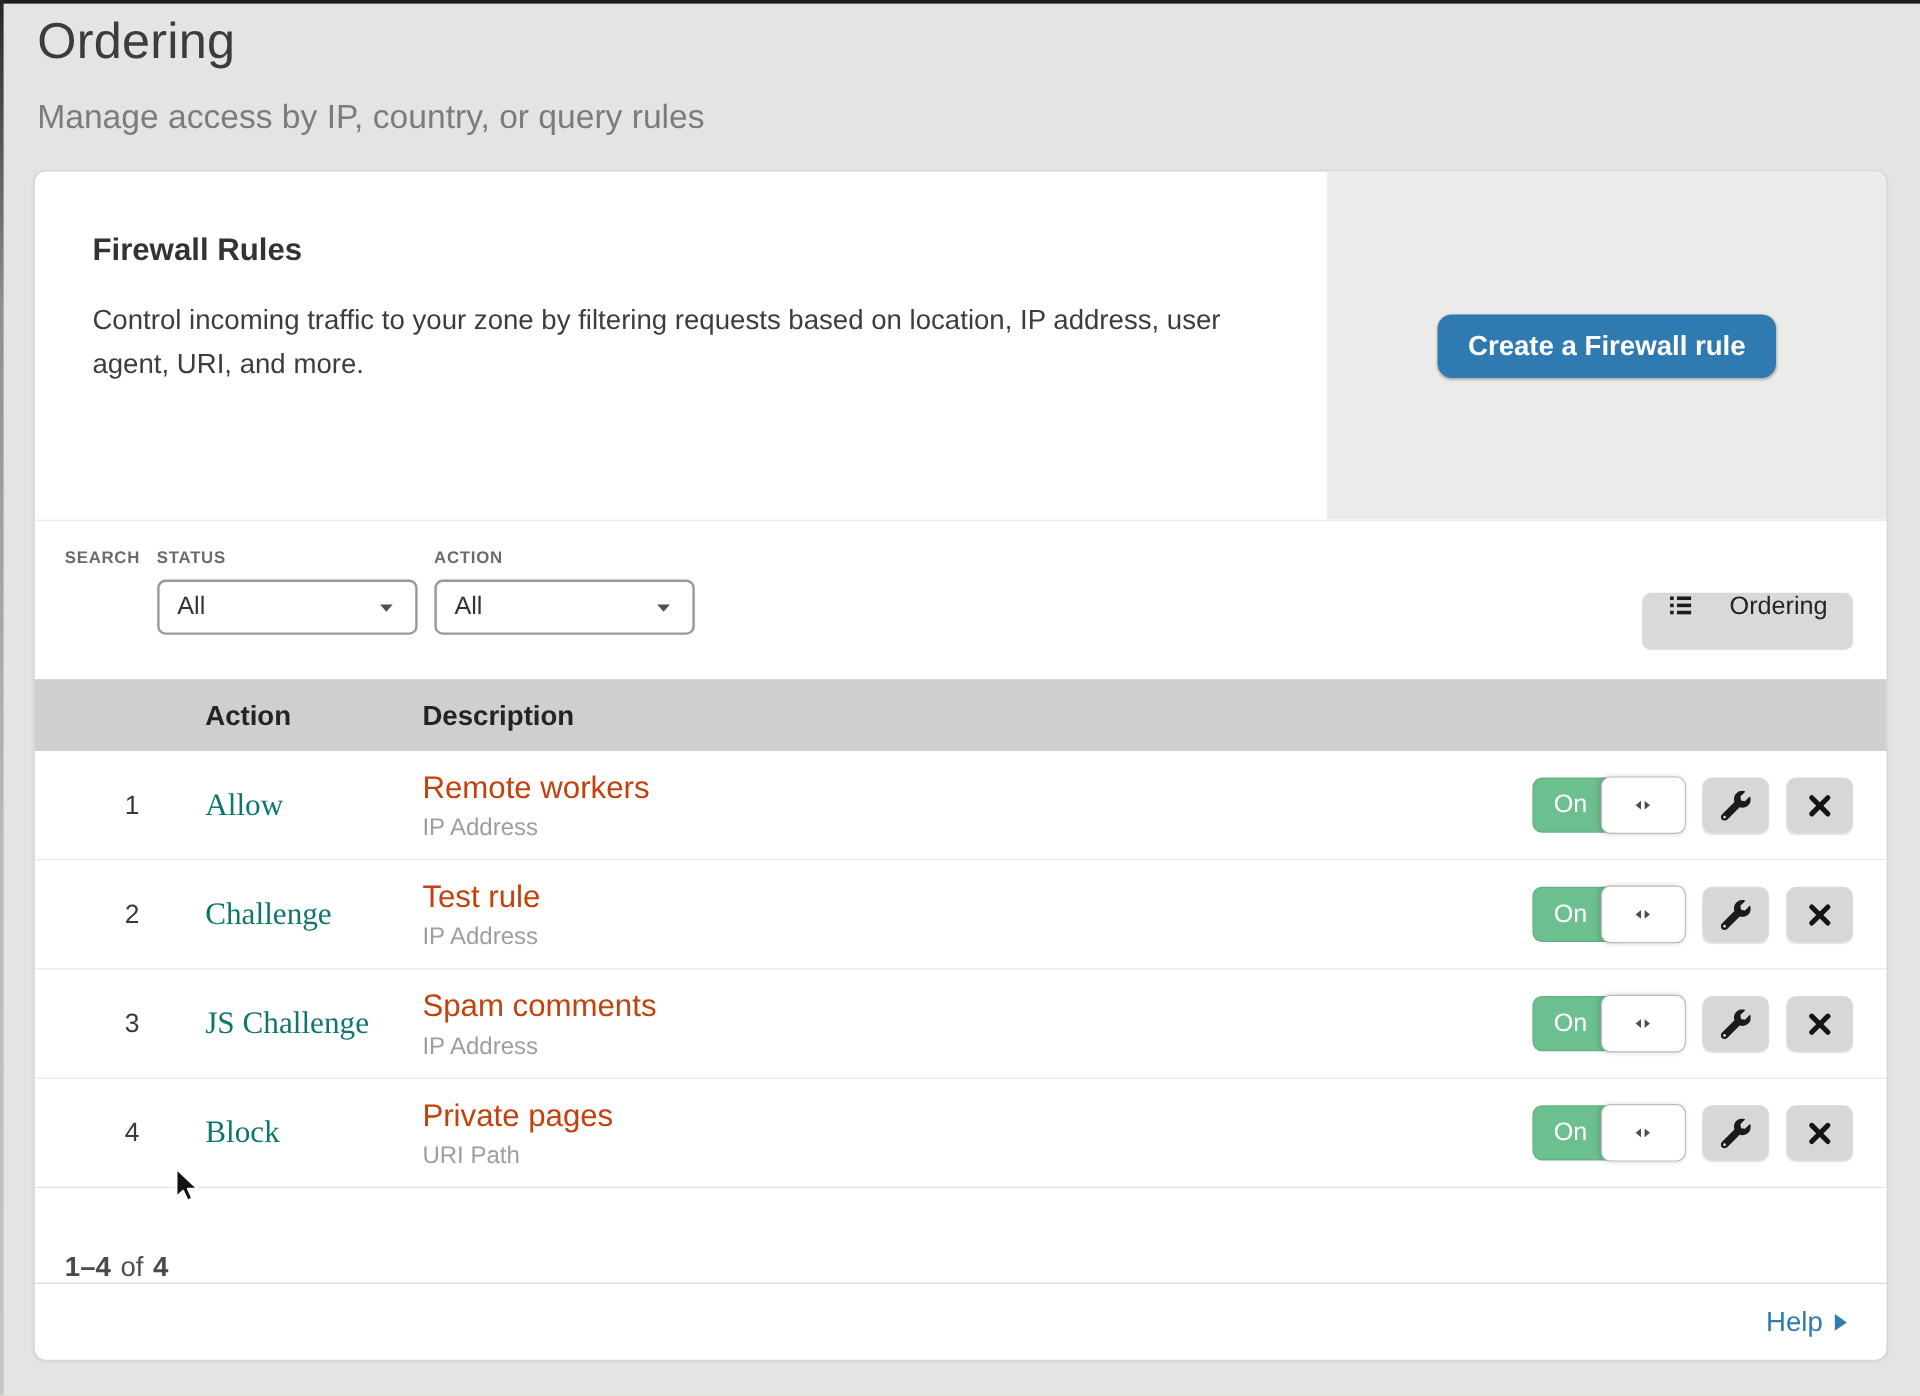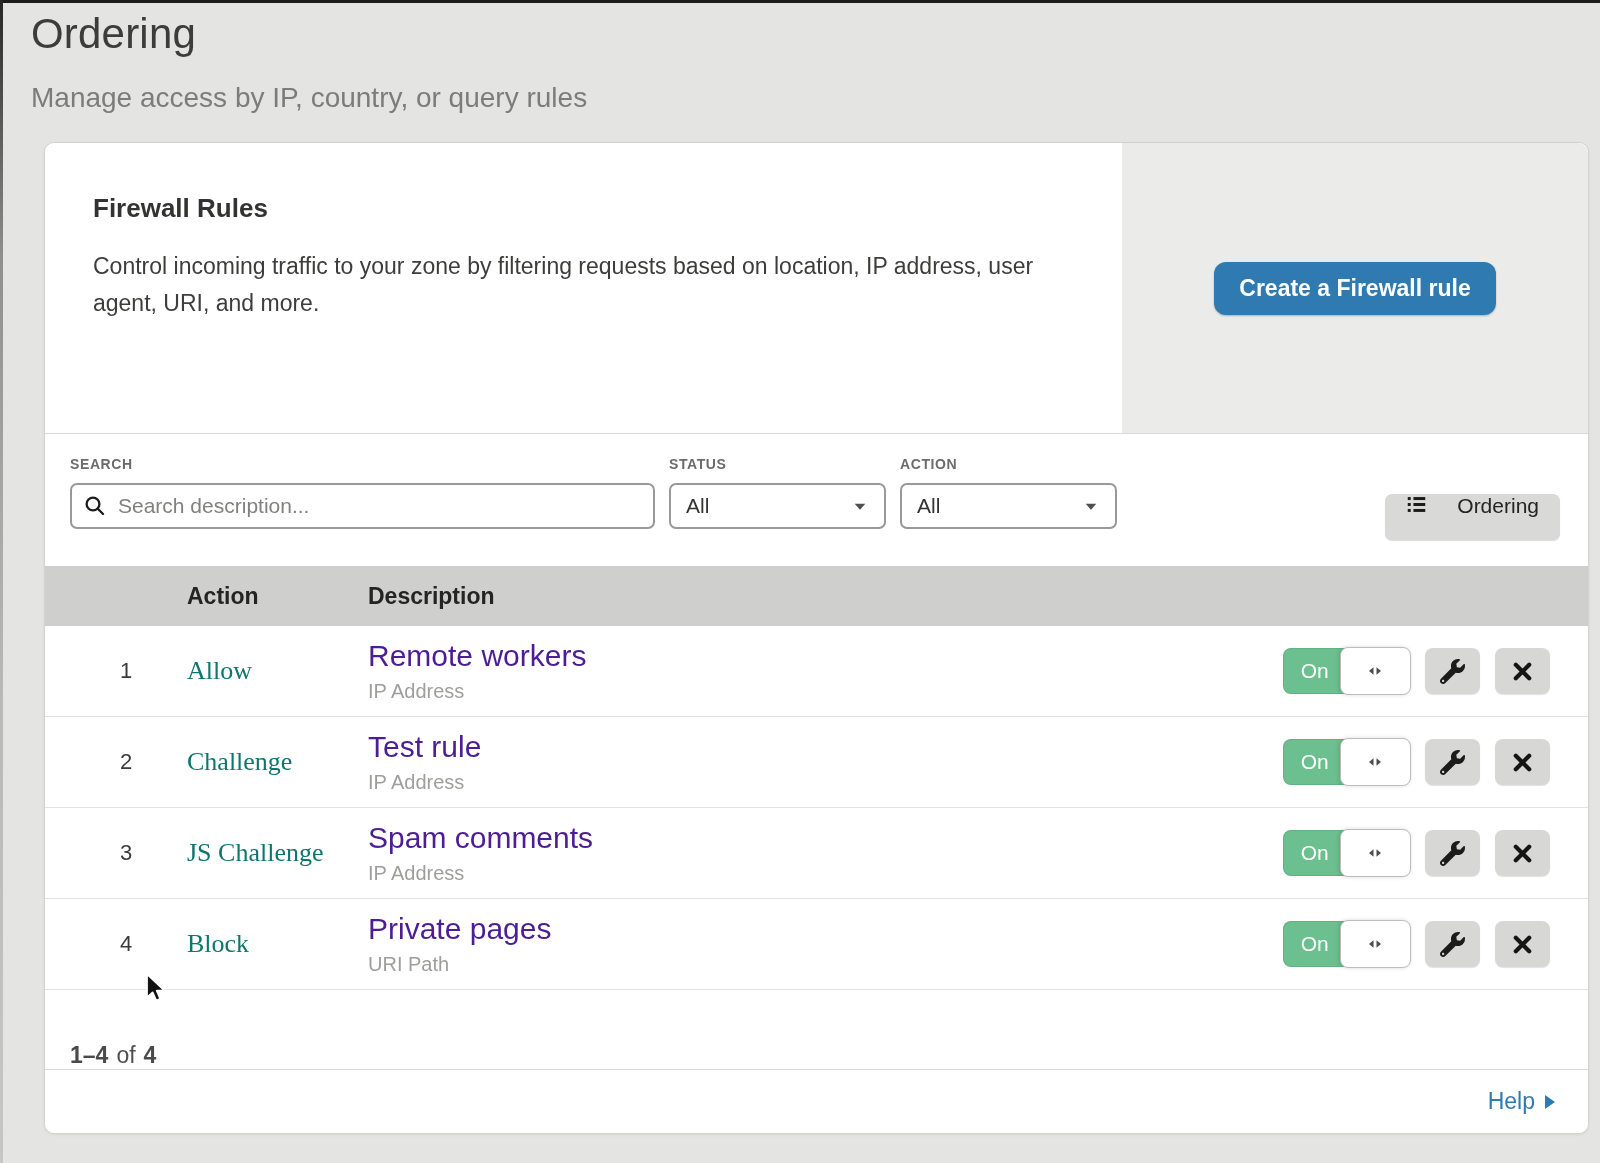--- a/index.html
+++ b/index.html
@@ -10,21 +10,21 @@
   .edge-top { position:absolute; top:0; left:0; right:0; height:3px; background:#1d1d1d; z-index:50; }
   .edge-left { position:absolute; top:0; left:0; bottom:0; width:3px; z-index:50;
     background:linear-gradient(180deg,#262626 0%,#8f8f8d 22%,#b9b9b7 60%,#c6c6c4 100%); }
 
   
   .page-header { padding:10px 0 0 31px; }
   .page-title { font-size:42px; font-weight:500; color:#3c3c3a; letter-spacing:0.2px; }
   .page-subtitle { margin-top:24px; font-size:28px; font-weight:400; color:#7c7c7a; }
 
   
-  .card { position:absolute; left:44px; top:142px; width:1545px; background:#fff;
+  .card { position:absolute; left:28px; top:142px; width:1545px; background:#fff;
     border:1px solid #d2d2d0; border-radius:10px; box-shadow:0 1px 3px rgba(0,0,0,0.06); }
 
   
   .intro { display:flex; height:291px; border-bottom:1px solid #d9d9d7; border-radius:10px 10px 0 0; overflow:hidden; }
   .intro-left { flex:1; padding:50px 40px 0 48px; background:#fff; }
   .intro-heading { font-size:26px; font-weight:700; color:#333331; }
   .intro-desc { margin-top:24px; font-size:23px; line-height:37px; color:#3d3d3b; max-width:950px; }
   .intro-usage { margin-top:32px; font-size:23px; font-weight:700; color:#2d2d2b; }
   .intro-right { width:466px; background:#ebebe9; display:flex; align-items:center; justify-content:center; }
   .create-btn { border:none; cursor:pointer; background:#2f7bb1; color:#fff; font-family:inherit;
@@ -45,23 +45,23 @@
   .ordering-btn { margin-left:auto; margin-top:38px; height:46px; display:flex; gap:30px;
     padding:0 21px; background:#d9d9d7; border:none; border-radius:7px; cursor:pointer; font-family:inherit;
     font-size:21px; color:#242422; box-shadow:0 1px 1px rgba(0,0,0,0.15); }
 
   
   .grid { display:grid; grid-template-columns:142px 181px 1fr 340px; align-items:center; }
   .thead { height:60px; background:#cfcfcd; font-size:23px; font-weight:700; color:#242422; }
   .trow { height:91px; border-bottom:1px solid #e3e3e1; background:#fff; }
   .cell-num { text-align:center; padding-left:20px; font-size:22px; color:#3a3a38; }
   .cell-action { font-size:26px; color:#0f766e;font-family:Liberation Serif, serif; }
-  .desc-title { font-size:30px; color:#4c1d95; }
+  .desc-title { font-size:26px; color:#c2410c; }
   .desc-sub { margin-top:7px; font-size:20px; color:#9e9e9c; }
-  .cell-controls { display:flex; align-items:center; justify-content:flex-end; gap:15px; padding-right:38px; }
+  .cell-controls { display:flex; align-items:center; justify-content:flex-end; gap:15px; padding-right:28px; }
 
   .toggle { position:relative; width:127px; height:46px; border-radius:8px; background:#6cbf8e; cursor:pointer;
     box-shadow:inset 0 0 0 1px rgba(0,0,0,0.08); }
   .toggle .on-label { position:absolute; left:0; top:0; width:50%; height:100%; display:flex; align-items:center;
     justify-content:center; color:#fff; font-size:21px; font-weight:500; }
   .toggle .handle { position:absolute; right:-1px; top:-1px; height:48px; width:56%; background:#fff;
     border:1px solid #bcbcba; border-radius:8px; display:flex; align-items:center; justify-content:center;
     box-shadow:-1px 0 4px rgba(0,0,0,0.15); }
   .icon-btn { width:55px; height:46px; background:#d7d7d5; border:none; border-radius:8px; cursor:pointer;
     display:flex; align-items:center; justify-content:center; box-shadow:0 1px 1px rgba(0,0,0,0.12); }
@@ -100,27 +100,20 @@
         <p class="intro-desc">Control incoming traffic to your zone by filtering requests based on location, IP address, user agent, URI, and more.</p>
       </div>
       <div class="intro-right">
         <button class="create-btn">Create a Firewall rule</button>
       </div>
     </div>
 
     <div class="filters">
       <div class="fg">
         <label class="fg-label">SEARCH</label>
-        <div class="search-wrap">
-          <svg width="24" height="24" viewBox="0 0 24 24" fill="none" stroke="#1b1b1b" stroke-width="2.3" stroke-linecap="round">
-            <circle cx="10" cy="10" r="6.4"></circle>
-              <line x1="14.8" y1="14.8" x2="20" y2="20"></line>
-          </svg>
-          <input class="ctrl search-input" type="text" placeholder="Search description..." style="">
-        </div>
       </div>
 
       <div class="fg">
         <label class="fg-label">STATUS</label>
         <div class="ctrl select w-status">
           <span class="value">All</span>
           <svg width="18" height="18" viewBox="0 0 24 24">
               <path d="M5 9 L19 9 L12 17 Z" fill="#4f4f4d"></path>
             </svg>
         </div>

